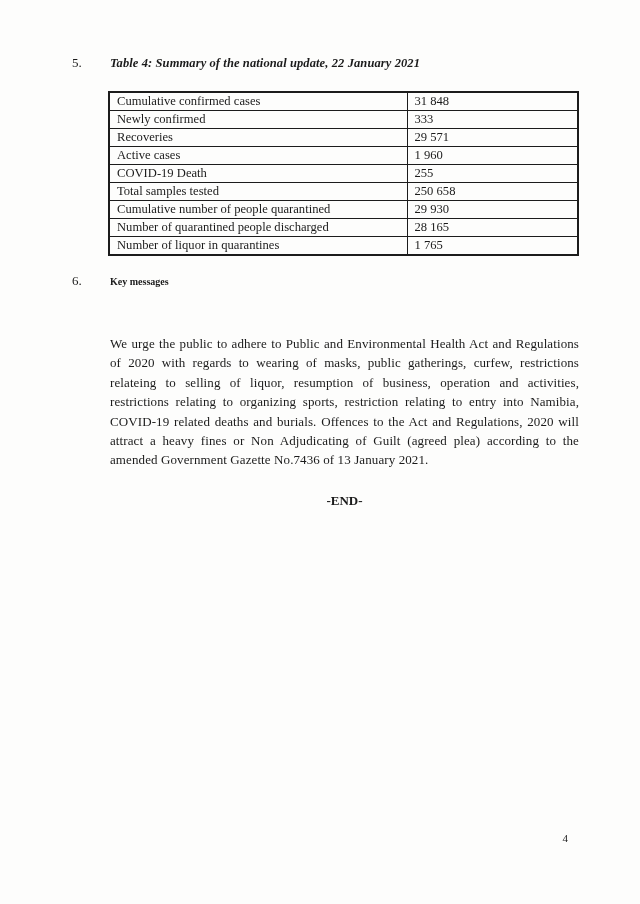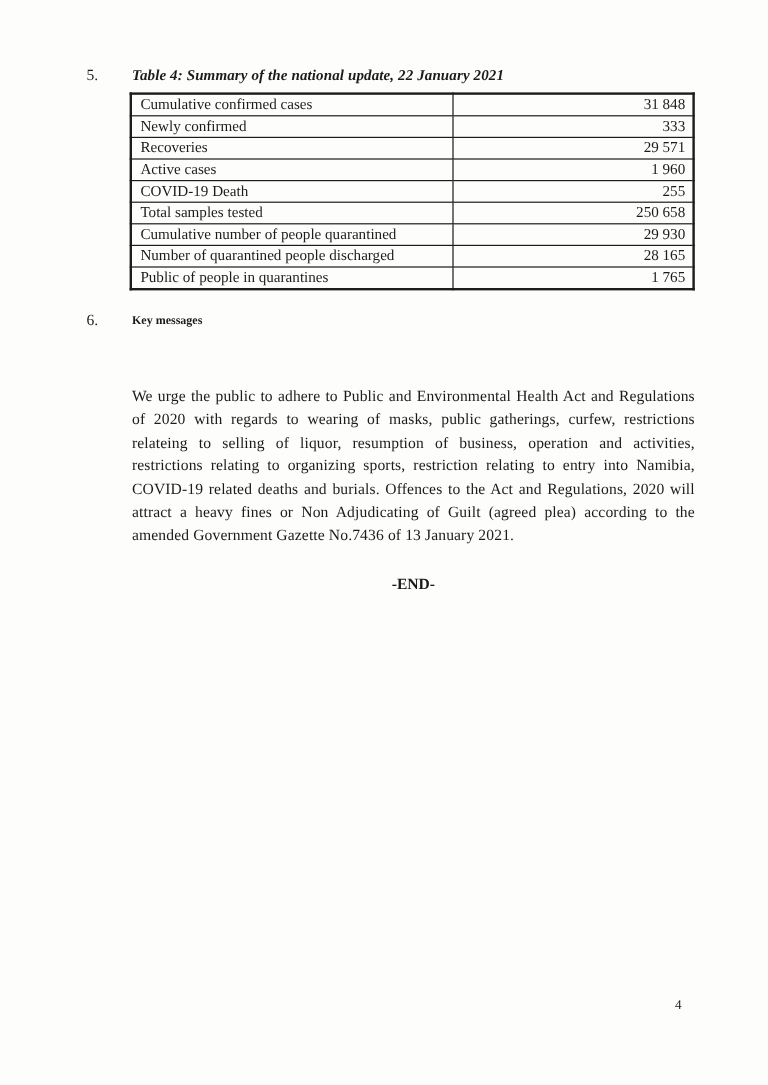--- a/index.html
+++ b/index.html
@@ -25,39 +25,39 @@
     width:38px;
     font-size:13px;
     line-height:16px;
   }
   .sec-content { flex:1; min-width:0; }
   .table-caption {
     font-weight:bold;
     font-style:italic;
     font-size:12.5px;
     line-height:16px;
-    margin-bottom:6px;
+    margin-bottom:20px;
     letter-spacing:0.1px;
   }
   table.data-table {
     border-collapse:collapse;
     width:calc(100% + 2px);
     margin-left:-2px;
     border:2px solid #1c1c1c;
   }
   table.data-table td {
     border:1px solid #1c1c1c;
     font-size:12.6px;
     line-height:14px;
     padding:1px 6px 2px 7px;
     white-space:nowrap;
   }
   table.data-table td.val {
-    text-align:right;
-    width:201px;
+    text-align:left;
+    width:171px;
     padding-right:6px;
   }
   .section6 { margin-top:17px; }
   .km-heading {
     font-weight:bold;
     font-size:10px;
     line-height:17px;
     margin-bottom:1px;
   }
   .km-body {
@@ -129,21 +129,21 @@
     <td class="lbl">Cumulative number of people quarantined</td>
     <td class="val">29 930</td>
   </tr>
 
   <tr>
     <td class="lbl">Number of quarantined people discharged</td>
     <td class="val">28 165</td>
   </tr>
 
   <tr>
-    <td class="lbl">Public of people in quarantines</td>
+    <td class="lbl">Number of liquor in quarantines</td>
     <td class="val">1 765</td>
   </tr>
 </tbody>
         </table>
       </div>
     </div>
 
     <div class="sec-row section6">
       <span class="sec-num">6.</span>
       <div class="sec-content">

